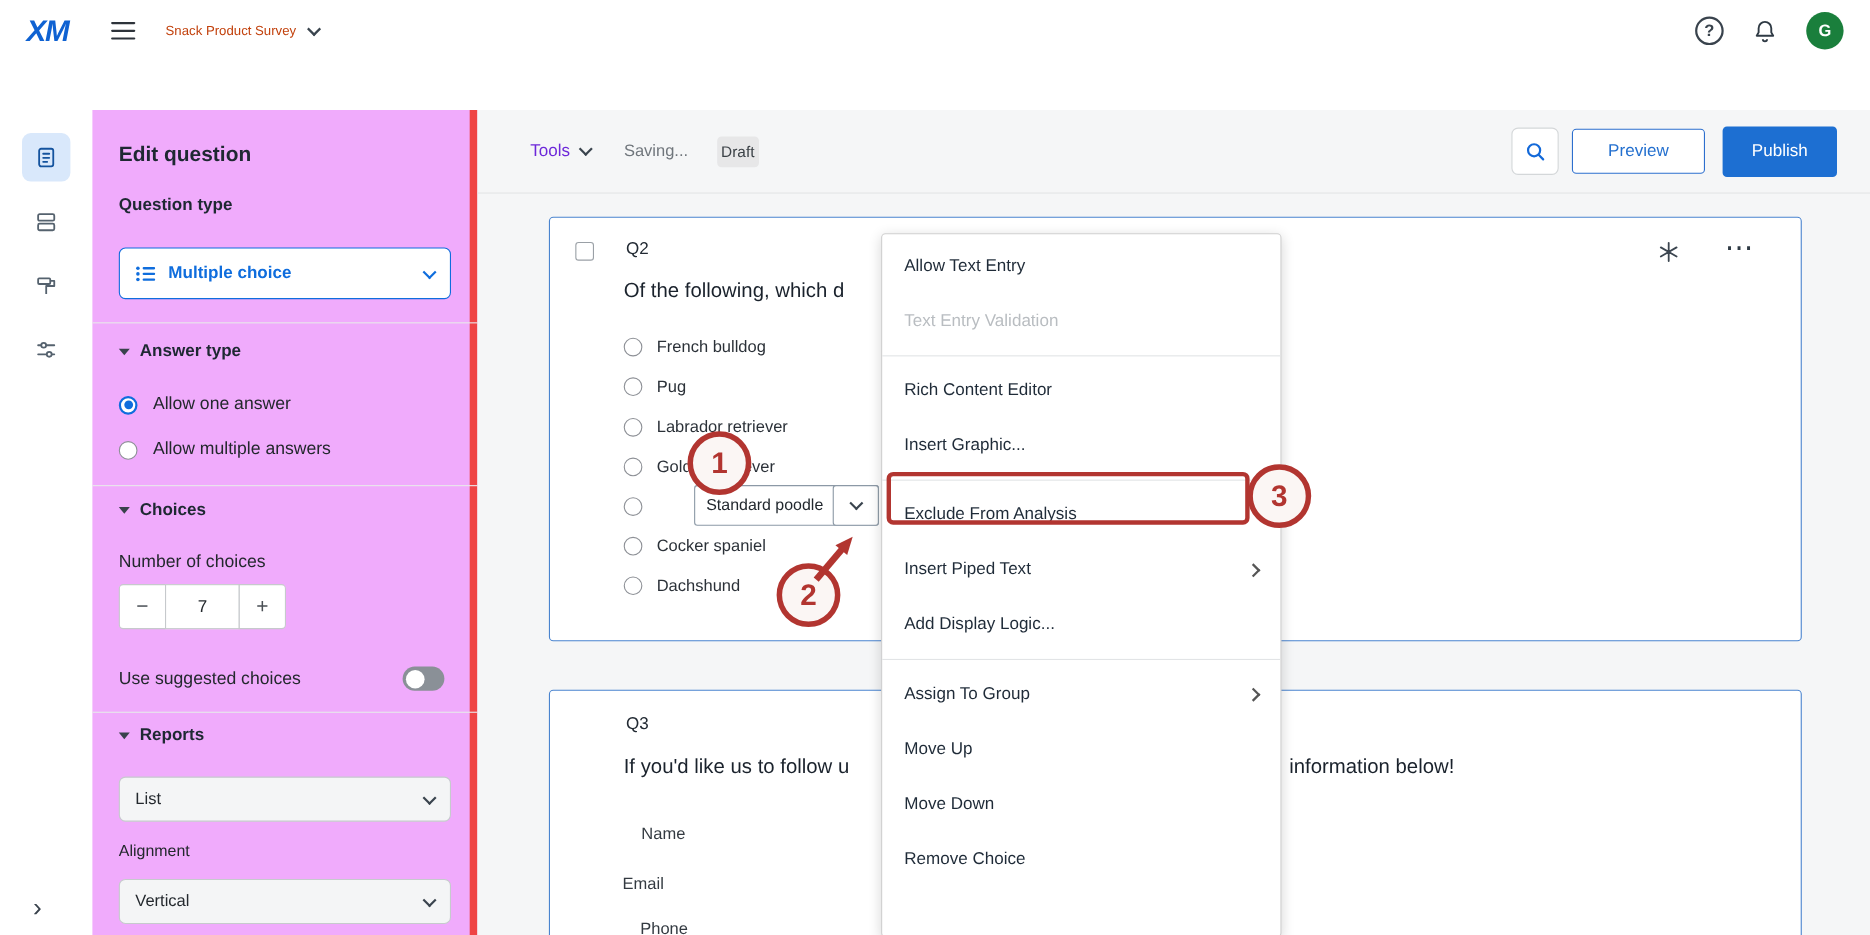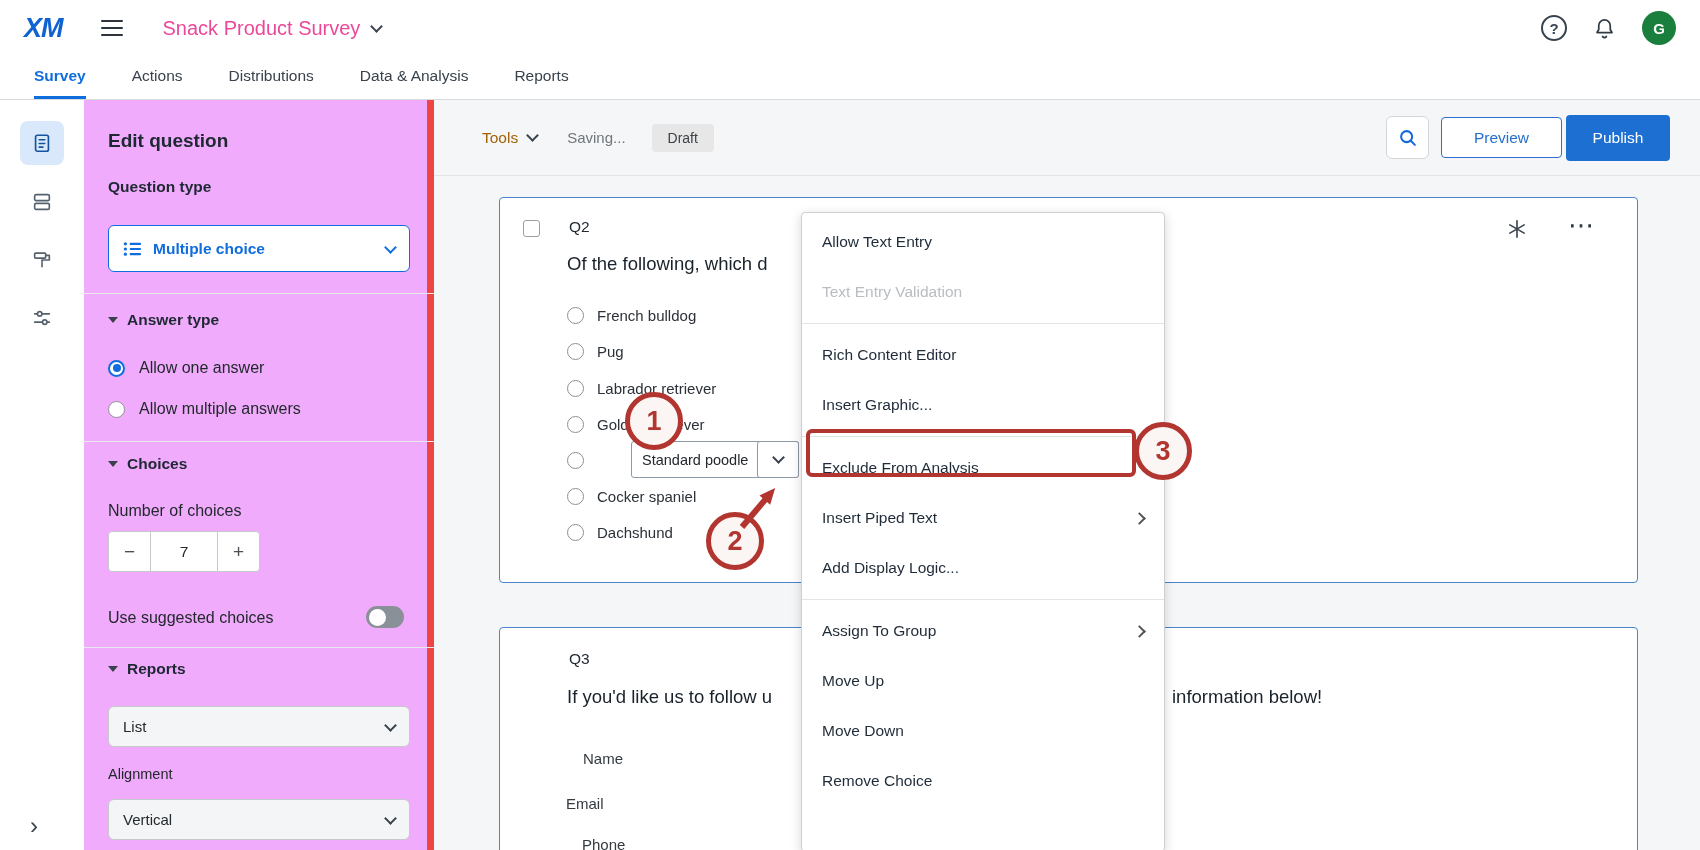--- a/index.html
+++ b/index.html
@@ -6,21 +6,21 @@
   body{margin:0;font-family:"Liberation Sans",sans-serif;color:#222}
   .page{position:relative;width:1700px;height:850px;background:#fff;overflow:hidden}
   .abs{position:absolute}
 
   
   .topbar{position:absolute;left:0;top:0;width:1700px;height:56px;background:#fff;display:flex;align-items:center;padding:0 24px}
   .logo{font-size:27px;font-weight:800;font-style:italic;color:#0f62d2;letter-spacing:-1px}
   .burger{position:relative;width:22px;height:2.4px;background:#2d333a;border-radius:1px;margin-left:38px}
   .burger::before,.burger::after{content:"";position:absolute;left:0;width:22px;height:2.4px;background:#2d333a;border-radius:1px}
   .burger::before{top:-7px}.burger::after{top:7px}
-  .surveytitle{font-size:20px;color:#ec4899;margin-left:40px}
+  .surveytitle{font-size:12px;color:#c2410c;margin-left:28px}
   .cv{width:9px;height:9px;border-right:2px solid #3a444e;border-bottom:2px solid #3a444e;transform:rotate(45deg);display:inline-block}
   .cv.blue{border-color:#0f6ddd}
   .cv.r{transform:rotate(-45deg)}
   .hdr-right{margin-left:auto;display:flex;align-items:center;gap:26px}
   .helpbtn{width:26px;height:26px;border:2px solid #39434d;border-radius:50%;display:flex;align-items:center;justify-content:center;font-size:15px;font-weight:700;color:#39434d}
   .avatar{width:34px;height:34px;border-radius:50%;background:#1a7f3c;color:#fff;display:flex;align-items:center;justify-content:center;font-size:15px;font-weight:700}
 
   
   .tabs{position:absolute;left:0;top:56px;width:1700px;height:44px;background:#fff;border-bottom:1px solid #d8dbde;display:flex;align-items:stretch;padding-left:34px;gap:46px}
   .tab{font-size:15.5px;color:#39424c;display:flex;align-items:center;border-bottom:3px solid transparent}
@@ -48,26 +48,26 @@
   .radio.sel{border:2px solid #0f6ddd;position:relative}
   .radio.sel::after{content:"";position:absolute;inset:2.5px;background:#0f6ddd;border-radius:50%}
   .stepper{position:absolute;left:24px;display:flex}
   .stepbox{height:41px;border:1px solid #c6c9cc;background:#fff;display:flex;align-items:center;justify-content:center;color:#4a4f55}
   .toggle{position:absolute;width:38px;height:22px;border-radius:11px;background:#8a9097}
   .toggle::after{content:"";position:absolute;left:2.5px;top:2.5px;width:17px;height:17px;border-radius:50%;background:#fff}
 
   
   .main{position:absolute;left:434px;top:100px;width:1266px;height:750px;background:#f5f6f7}
   .toolbar{position:absolute;left:0;top:0;width:1266px;height:76px;display:flex;align-items:center;padding:0 30px 0 48px;border-bottom:1px solid #e3e4e6}
-  .toolsbtn{display:flex;align-items:center;gap:10px;font-size:15.5px;color:#a16207}
+  .toolsbtn{display:flex;align-items:center;gap:10px;font-size:15.5px;color:#6d28d9}
   .saving{margin-left:30px;font-size:15px;color:#70767c}
-  .draftbadge{margin-left:26px;background:#e7e7e8;color:#3c4247;font-size:14px;padding:6px 16px;border-radius:4px}
+  .draftbadge{margin-left:26px;background:#e7e7e8;color:#3c4247;font-size:14px;padding:6px 4px;border-radius:4px}
   .searchbtn{margin-left:auto;width:43px;height:43px;border:1px solid #d4d7d9;border-radius:6px;background:#fff;display:flex;align-items:center;justify-content:center}
   .btn-preview{margin-left:12px;width:121px;height:41px;border:1px solid #2d6fce;border-radius:4px;background:#fff;color:#2470cf;font-size:15.5px;display:flex;align-items:center;justify-content:center}
-  .btn-publish{margin-left:4px;width:104px;height:46px;border-radius:4px;background:#1d6fd2;color:#fff;font-size:15.5px;display:flex;align-items:center;justify-content:center}
+  .btn-publish{margin-left:16px;width:104px;height:46px;border-radius:4px;background:#1d6fd2;color:#fff;font-size:15.5px;display:flex;align-items:center;justify-content:center}
 
   .qcard{position:absolute;left:65px;width:1139px;background:#fff;border:1px solid #4a84cf;border-radius:4px}
   .checkbox{position:absolute;width:17px;height:17px;border:1.5px solid #9aa0a6;border-radius:3px;background:#fff}
   .qid{position:absolute;font-size:15.5px;color:#222a33}
   .qtext{position:absolute;font-size:18.5px;color:#1a222c}
   .chrow{position:absolute;display:flex;align-items:center;gap:13px;height:20px}
   .chlabel{font-size:15px;color:#2b3138}
   .editbox{position:absolute;width:168px;height:37px;border:1px solid #8c99a6;border-radius:3px;background:#fff;font-family:"Liberation Sans",sans-serif;font-size:14.5px;color:#22282e;padding:0 10px}
   .editdrop{position:absolute;width:42px;height:37px;border:1px solid #8c99a6;border-radius:3px;background:#fff;display:flex;align-items:center;justify-content:center}
   .dots{position:absolute;font-size:26px;color:#2f3a44;letter-spacing:2px}
@@ -99,27 +99,20 @@
       <span style="display:flex">
         <svg width="23" height="23" viewBox="0 0 24 24" fill="none" stroke="#2f3a44" stroke-width="1.8" stroke-linejoin="round">
             <path d="M12 3a6 6 0 0 0-6 6v4l-1.8 3.2h15.6L18 13V9a6 6 0 0 0-6-6z"></path>
             <path d="M10 19.5a2 2 0 0 0 4 0"></path>
           </svg>
       </span>
       <span class="avatar">G</span>
     </span>
   </header>
 
-  <nav class="tabs">
-    <span class="tab active">Survey</span>
-    <span class="tab">Actions</span>
-    <span class="tab">Distributions</span>
-    <span class="tab">Data &amp; Analysis</span>
-    <span class="tab">Reports</span>
-  </nav>
 
   <aside class="rail">
     <span class="railbtn active" style="top:21px">
       <svg width="22" height="22" viewBox="0 0 24 24" fill="none" stroke="currentColor" stroke-width="1.8" stroke-linecap="round">
           <rect x="5" y="3.5" width="14" height="17.5" rx="2"></rect>
           <path d="M9 8.5h6M9 12.5h6M9 16.5h4"></path>
         </svg>
     </span>
     <span class="railbtn" style="top:80px">
       <svg width="22" height="22" viewBox="0 0 24 24" fill="none" stroke="currentColor" stroke-width="1.8">

